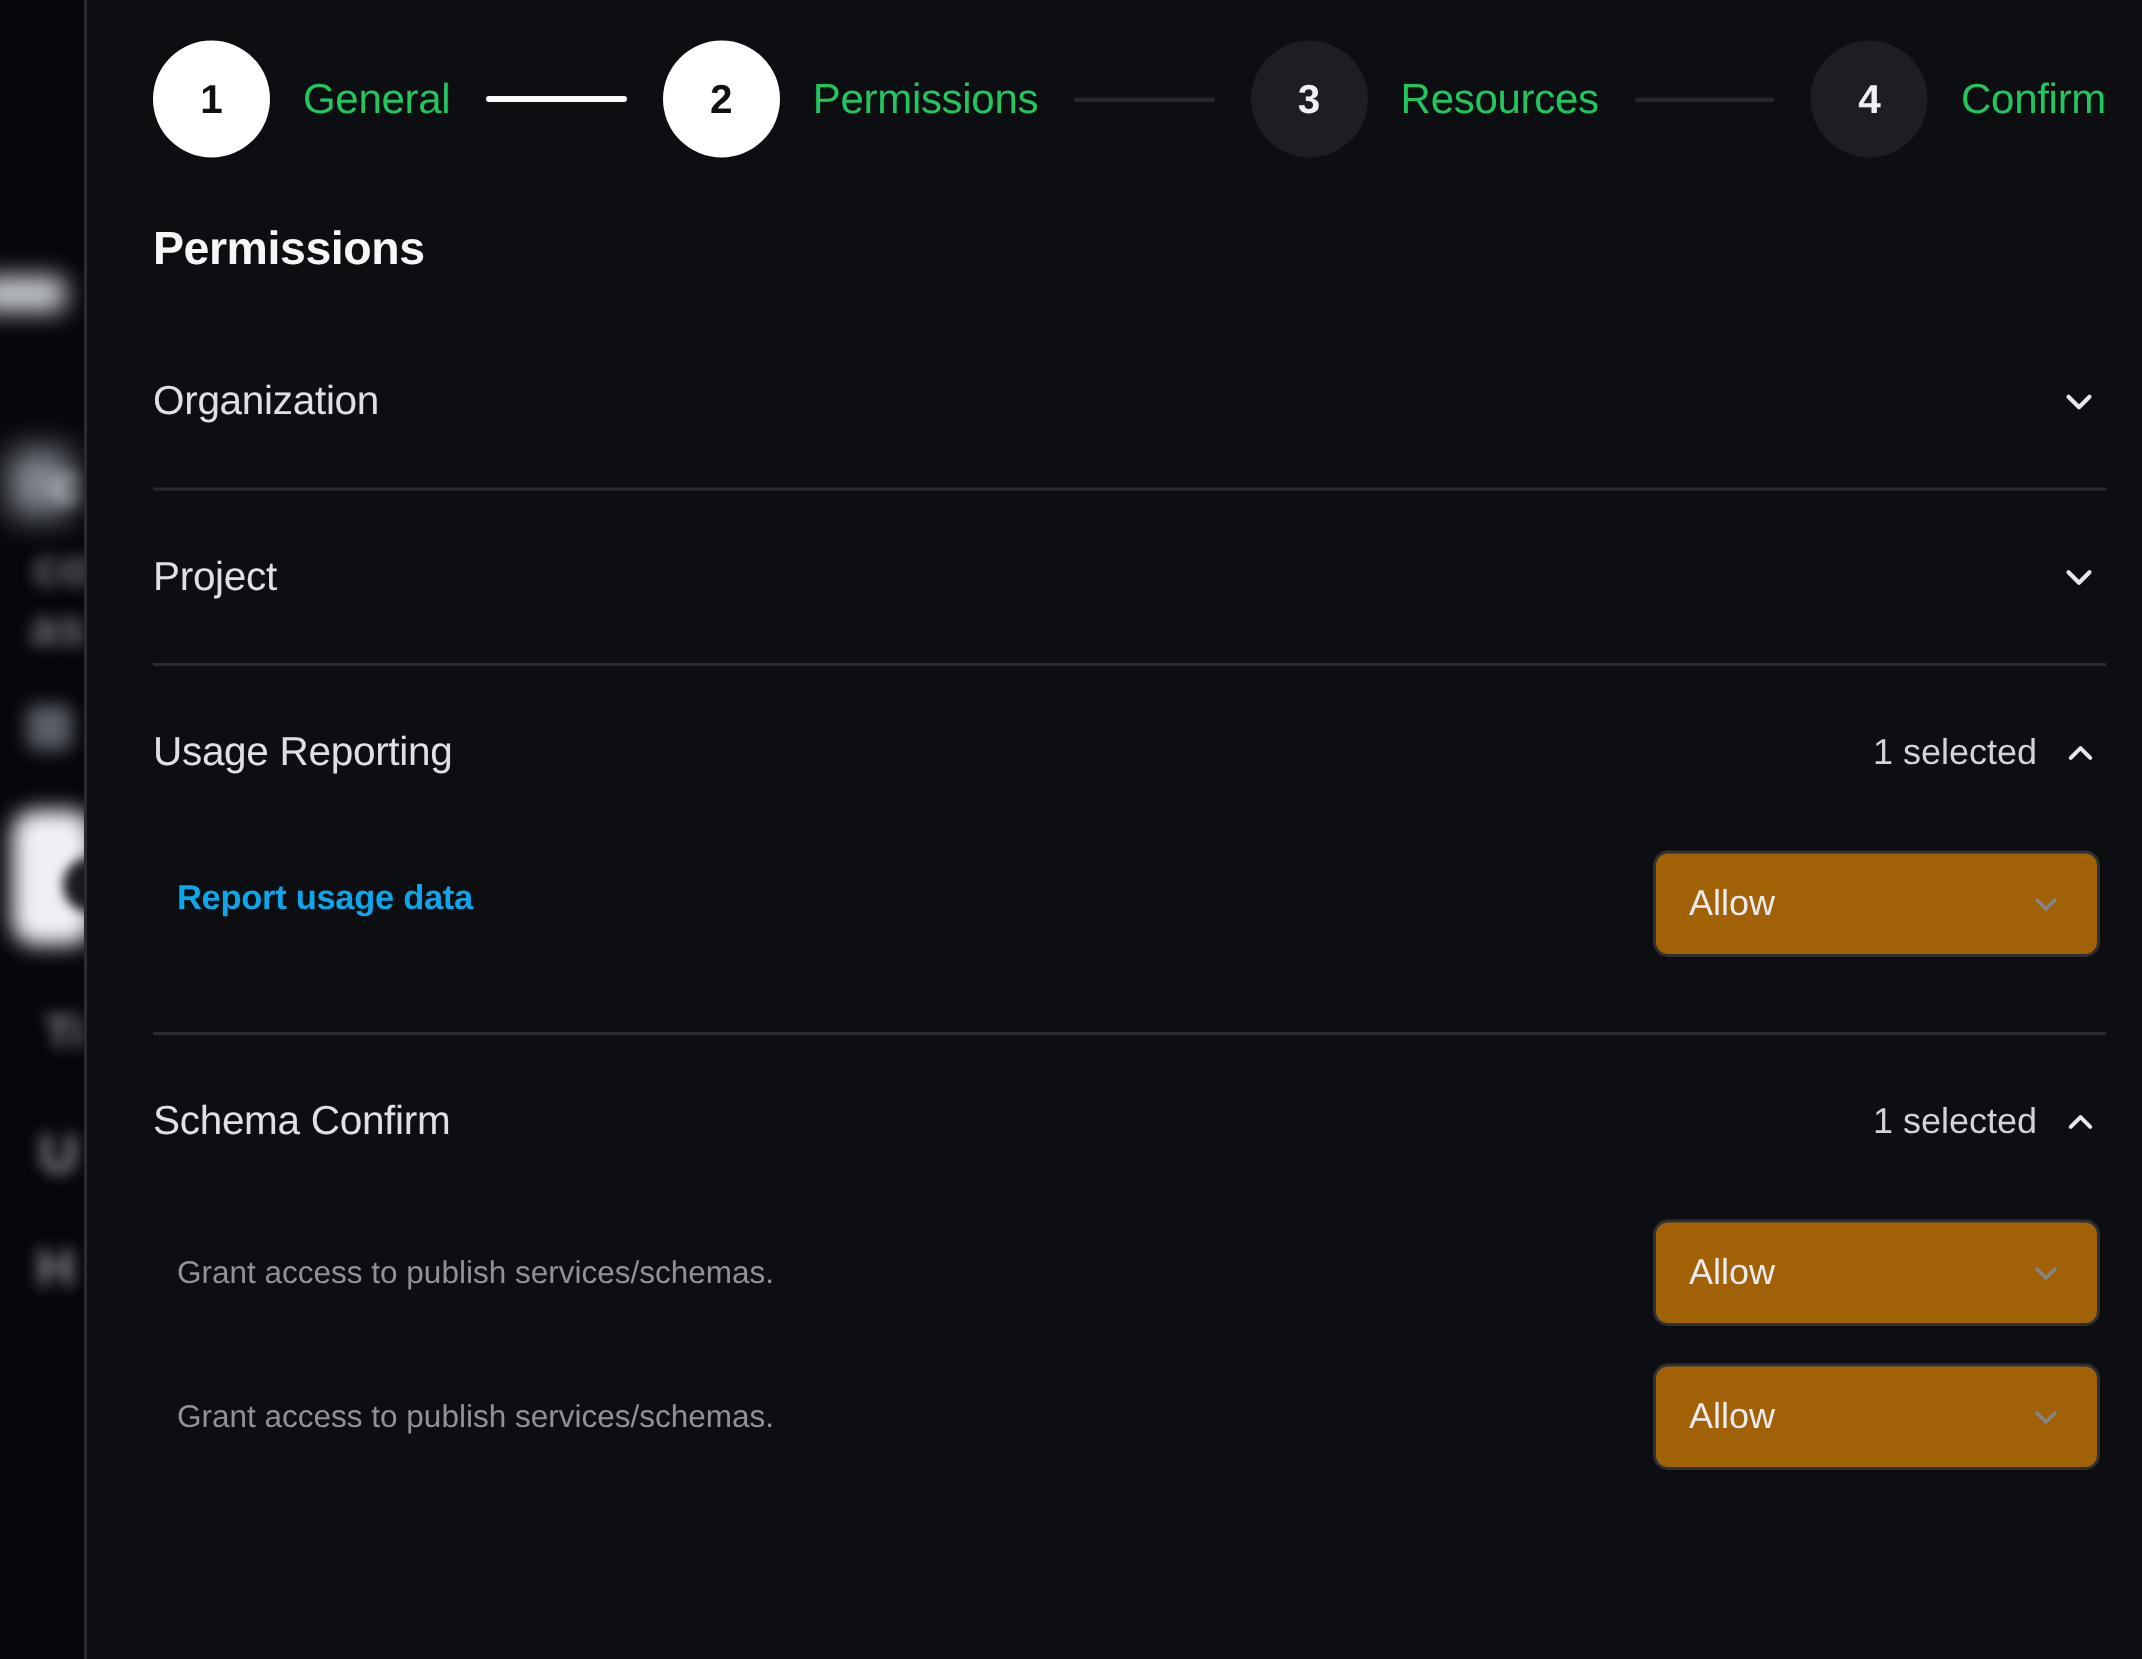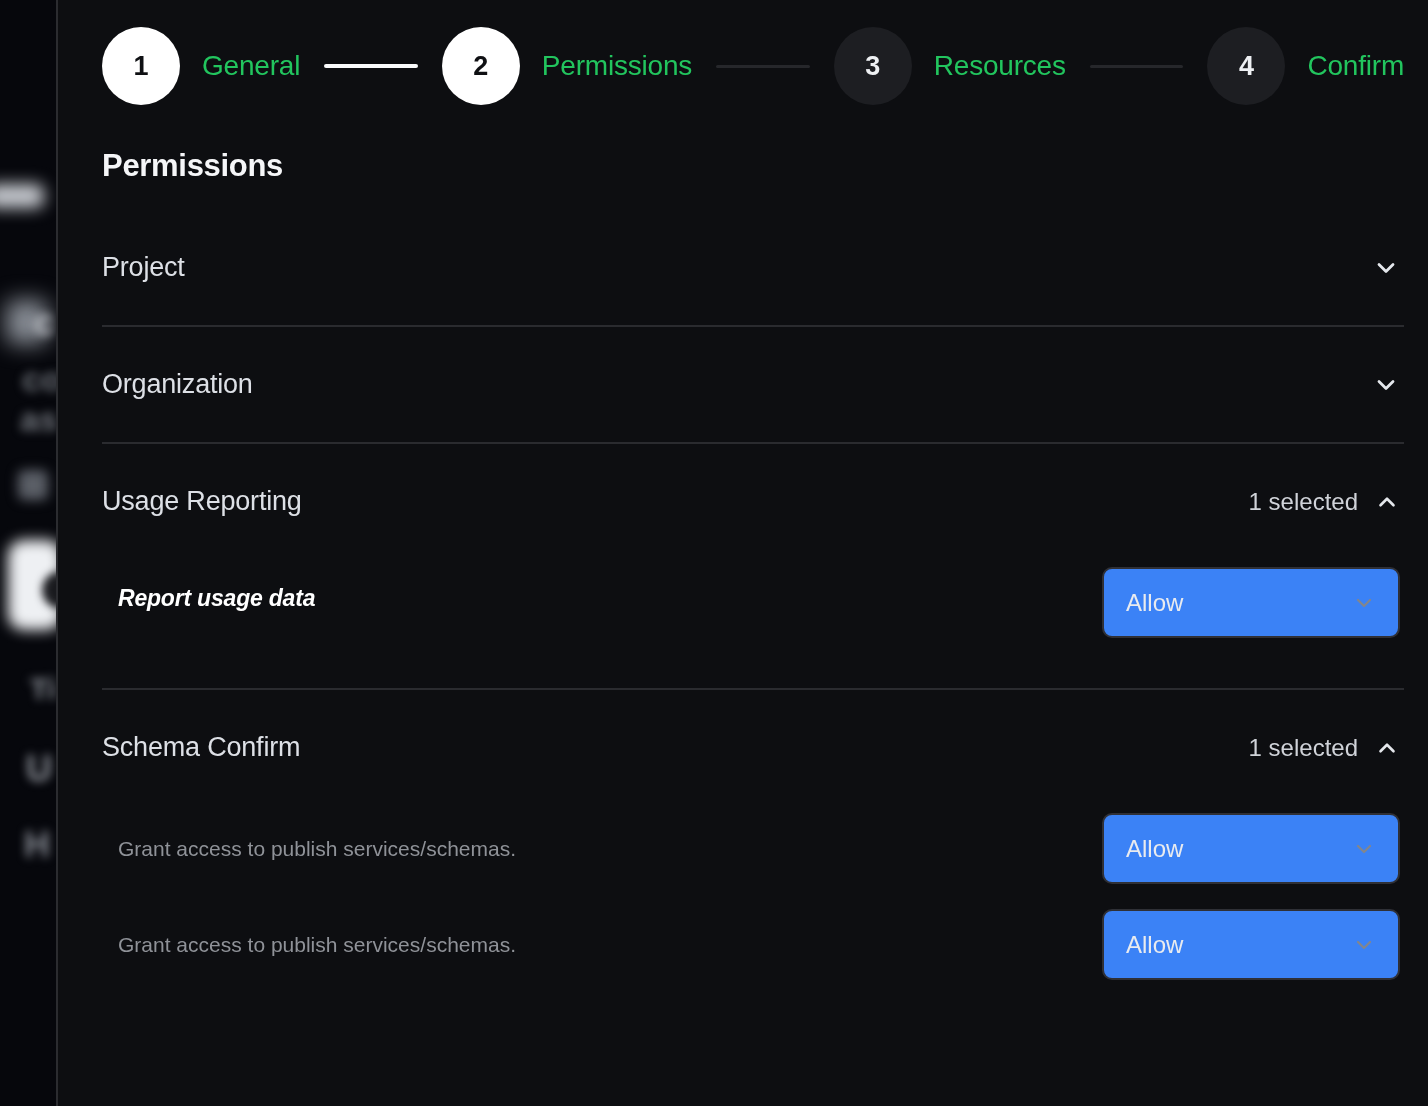--- a/index.html
+++ b/index.html
@@ -69,25 +69,25 @@
   .selected-count { font-size:24px; font-weight:400; color:#d0d3d9; }
   .chev { display:block; }
 
   
   .perm-list {
     display:flex; flex-direction:column; gap:25px;
     padding:8px 4px 50px 16px;
   }
   .perm-row { display:flex; align-items:center; justify-content:space-between; }
   .perm-text {}
-  .perm-title { font-size:23px; font-weight:700; color:#ffffff; margin-bottom:9px; letter-spacing:-0.2px;font-style:italic; }
+  .perm-title { font-size:23px; font-weight:700; color:#0ea5e9; margin-bottom:9px; letter-spacing:-0.2px; }
   .perm-desc { font-size:21px; font-weight:400; color:#8f9298; }
   .select {
     width:298px; height:71px; flex:0 0 auto;
-    border:2px solid #2f3036; border-radius:10px; background:#3b82f6;
+    border:2px solid #2f3036; border-radius:10px; background:#a16207;
     display:flex; align-items:center; justify-content:space-between;
     padding:0 22px; cursor:pointer;
   }
   .select-value { font-size:24px; color:#e9ebef; }
 </style>
 </head>
 <body>
 
 <div class="app">
 
@@ -128,32 +128,32 @@
         <div class="step-label">Confirm</div>
       </div>
     </div>
 
     <div class="page-title">Permissions</div>
 
     <div class="sections">
 
       <div class="section">
         <div class="section-header">
-          <div class="section-title">Project</div>
+          <div class="section-title">Organization</div>
           <div class="section-right">
             <svg class="chev" width="28" height="28" viewBox="0 0 24 24" fill="none" stroke="#e4e7ec" stroke-width="2.4" stroke-linecap="round" stroke-linejoin="round">
                 <polyline points="6 9 12 15 18 9"></polyline>
               </svg>
           </div>
         </div>
       </div>
 
       <div class="section">
         <div class="section-header">
-          <div class="section-title">Organization</div>
+          <div class="section-title">Project</div>
           <div class="section-right">
             <svg class="chev" width="28" height="28" viewBox="0 0 24 24" fill="none" stroke="#e4e7ec" stroke-width="2.4" stroke-linecap="round" stroke-linejoin="round">
                 <polyline points="6 9 12 15 18 9"></polyline>
               </svg>
           </div>
         </div>
       </div>
 
       <div class="section">
         <div class="section-header">

